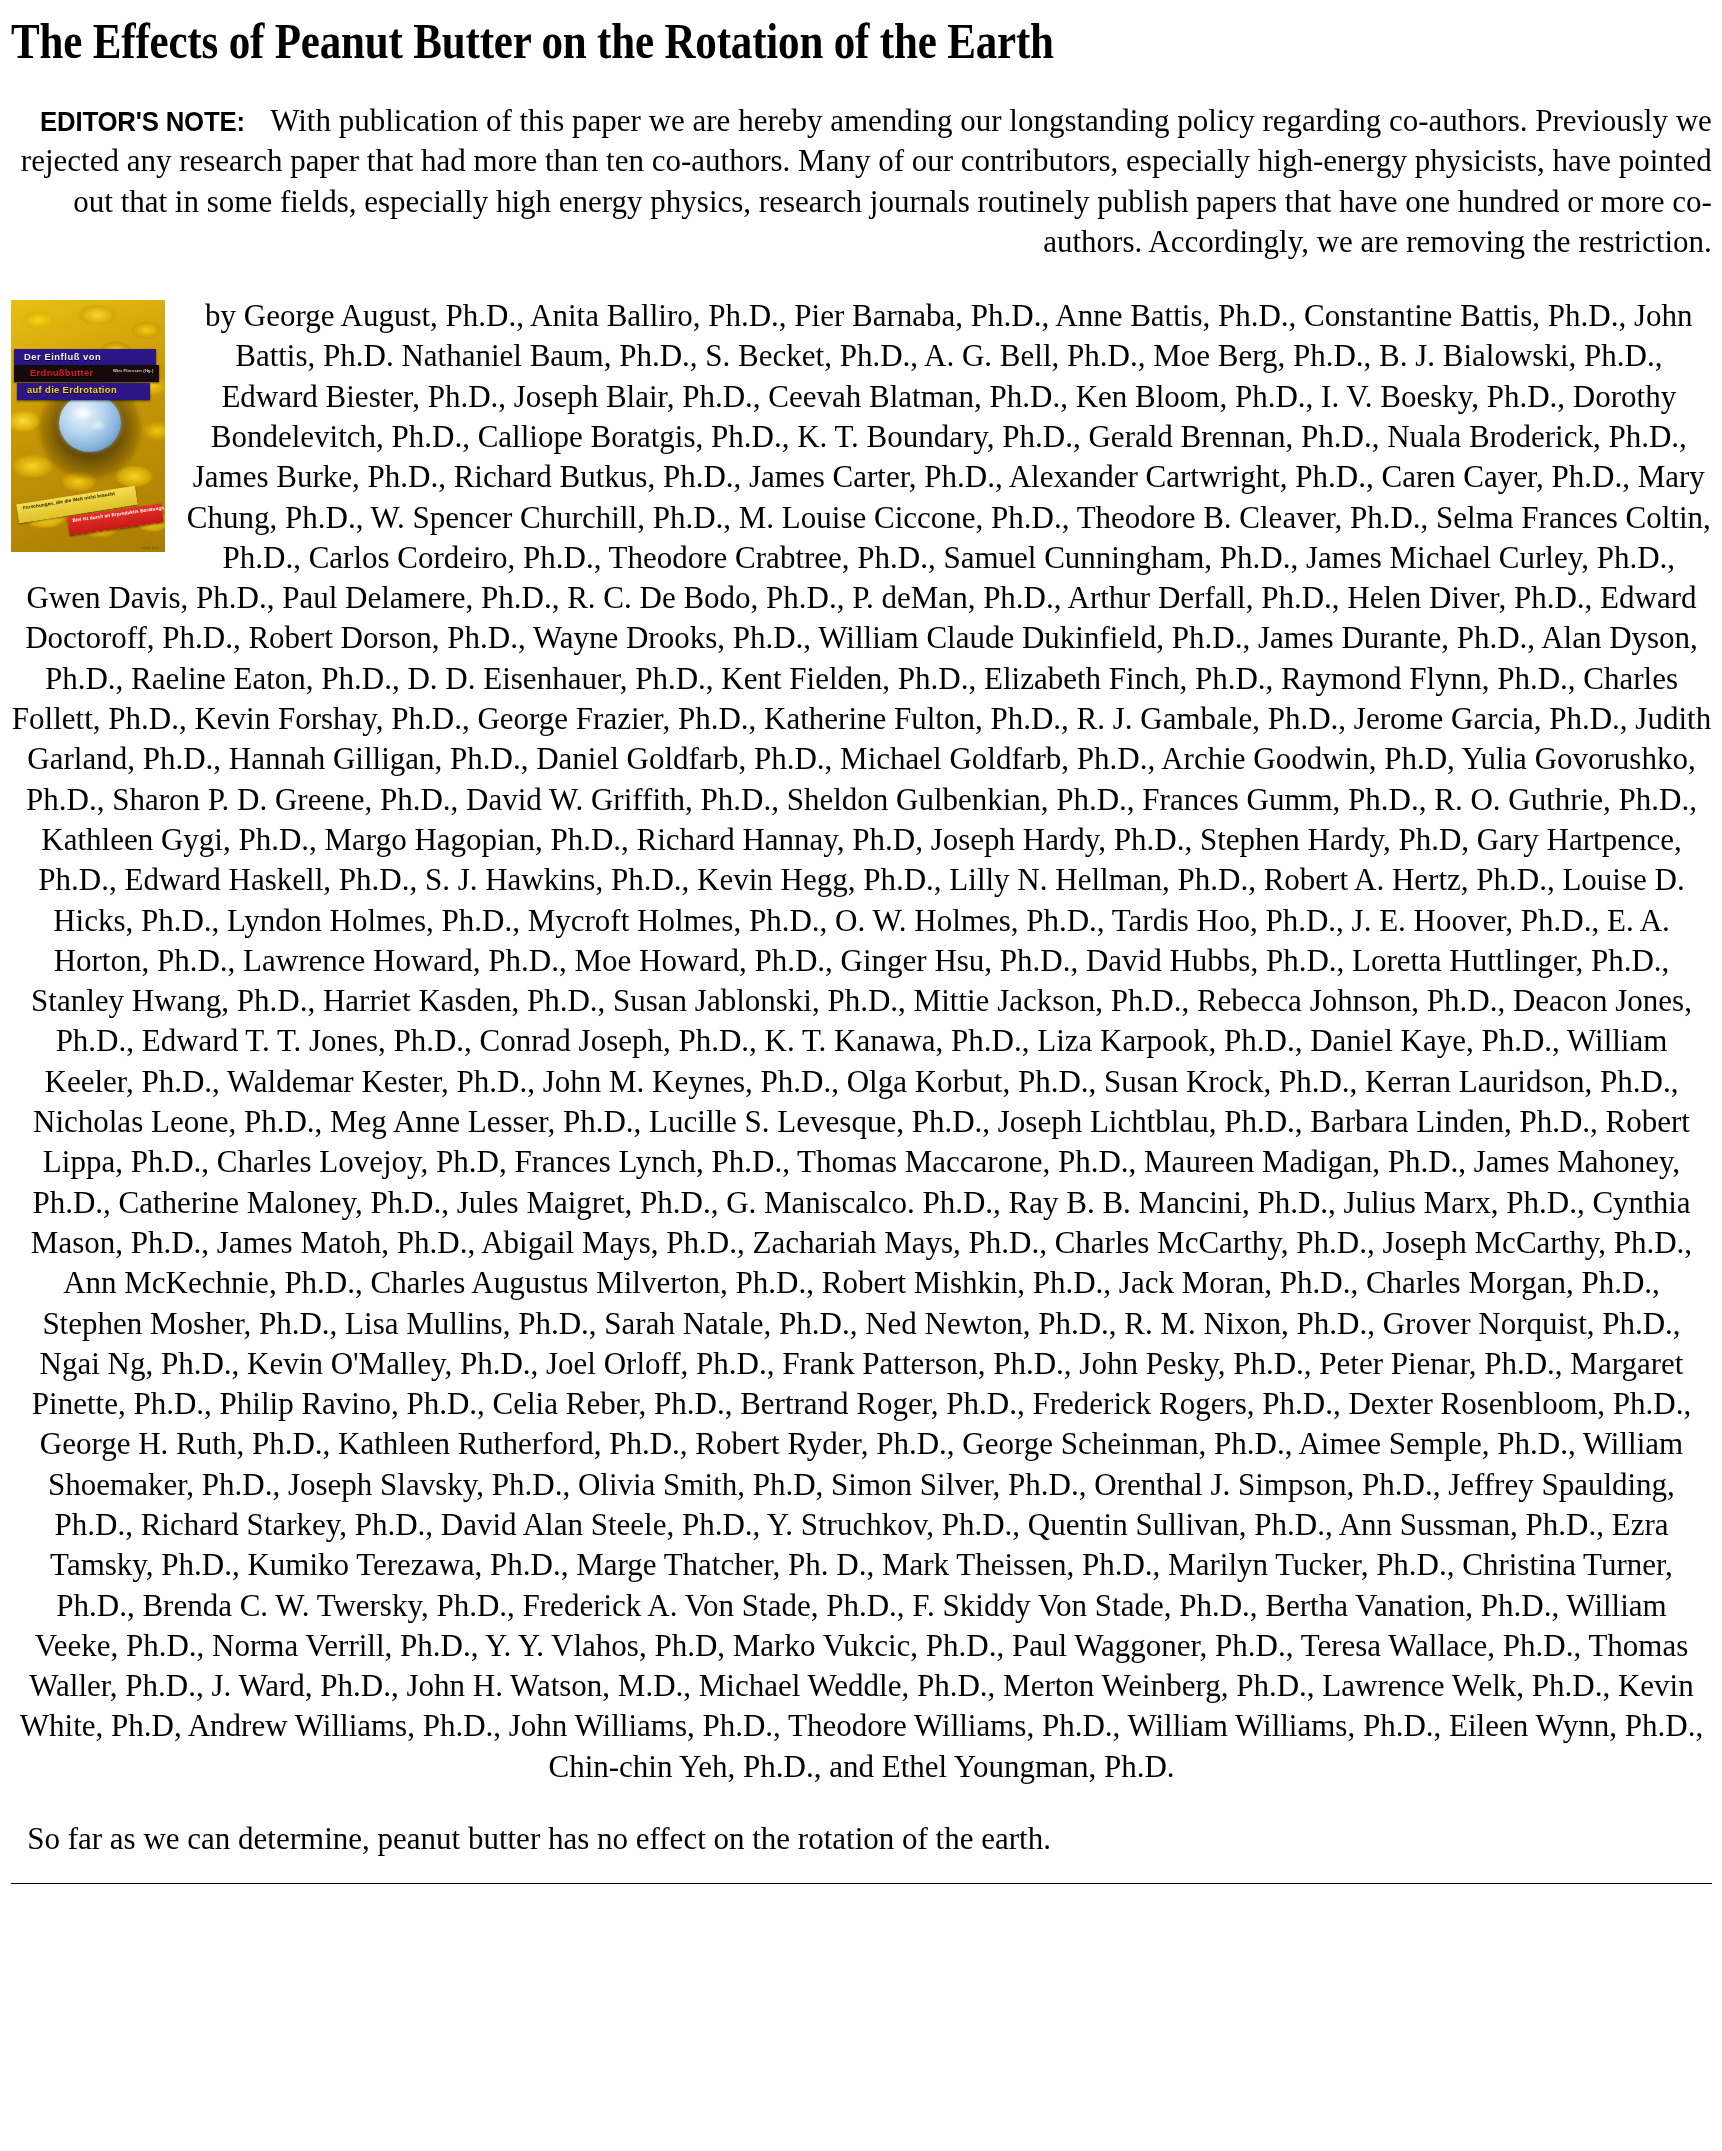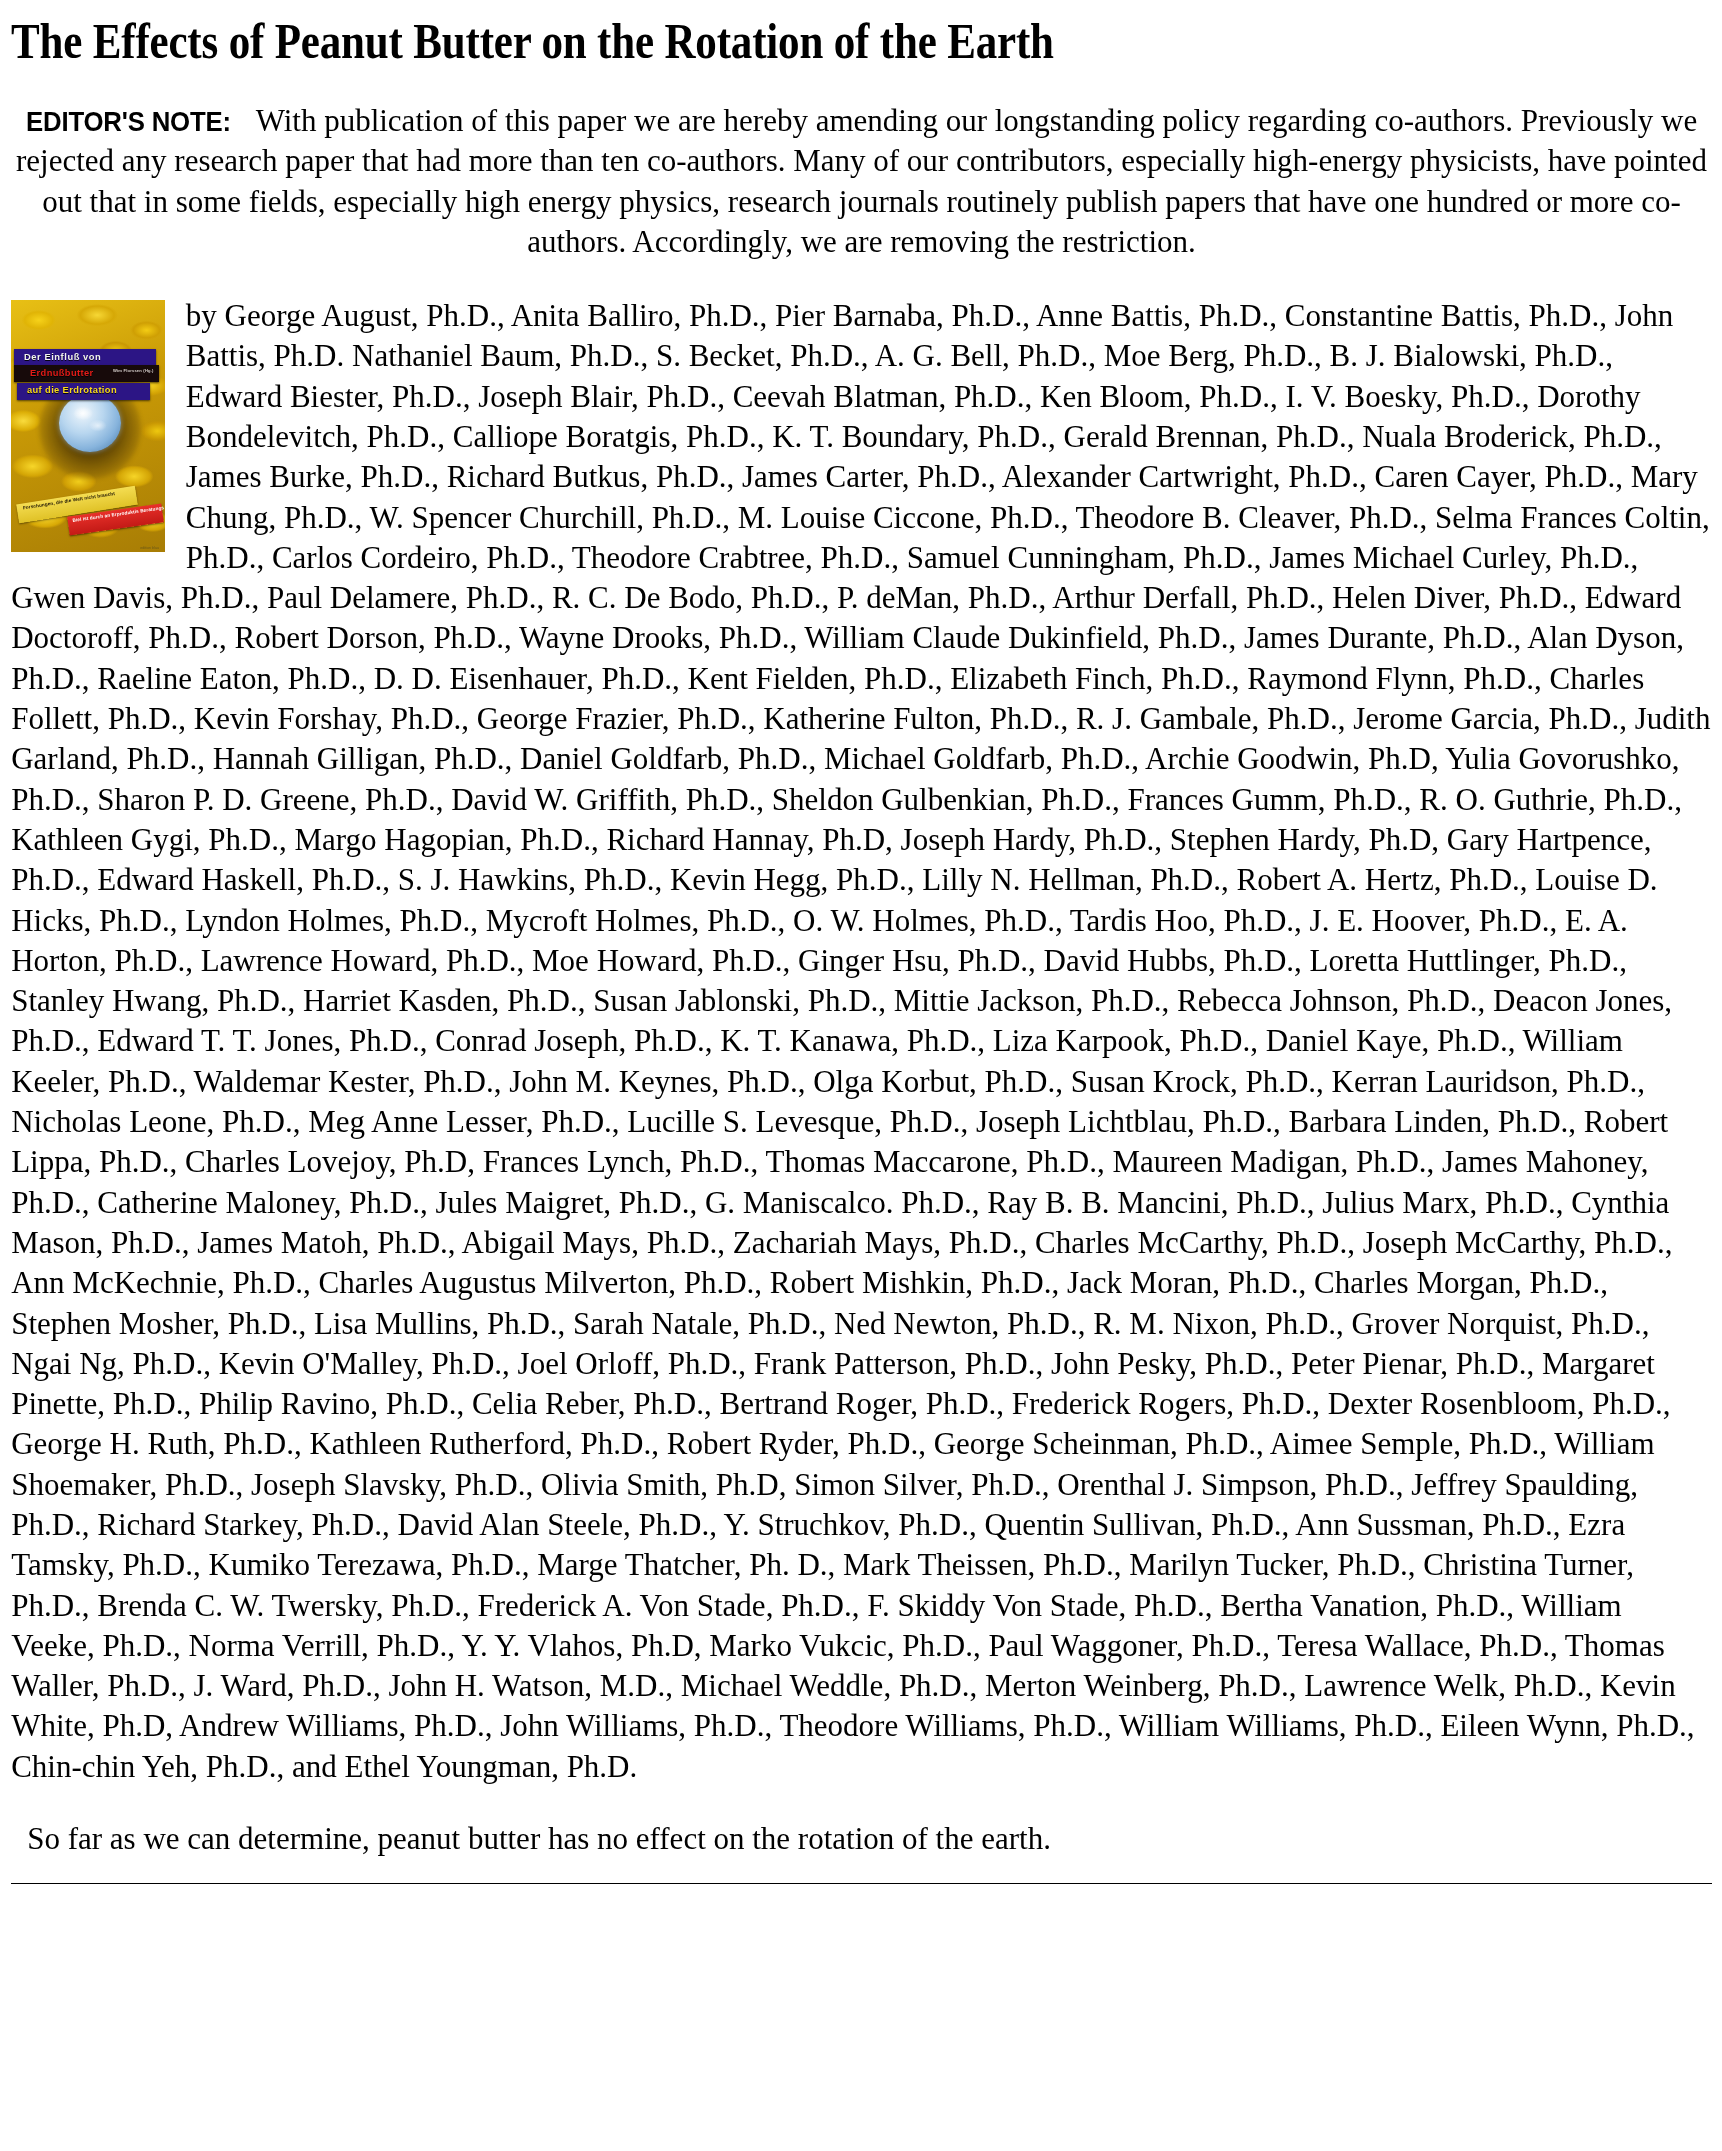--- a/index.html
+++ b/index.html
@@ -33,21 +33,21 @@
     transform: scaleX(0.86);
     transform-origin: left center;
     white-space: nowrap;
   }
 
   
   .editors-note {
     font-size: 31px;
     line-height: 1.30;
     margin: 0 0 32px 0;
-    text-align: center;
+    text-align: right;
   }
   .editors-note-label {
     font-family: "Liberation Sans", "DejaVu Sans", sans-serif;
     font-weight: bold;
     font-size: 28px;
     letter-spacing: -0.2px;
     display: inline-block;
     transform: scaleX(0.92);
     transform-origin: left center;
   }
@@ -212,21 +212,21 @@
     font-family: "Liberation Sans", "DejaVu Sans", sans-serif;
     font-size: 3.7px;
     color: #6d5a18;
     white-space: nowrap;
   }
 
   
   .authors {
     font-size: 31px;
     line-height: 1.30;
-    text-align: left;
+    text-align: center;
     margin: 0;
     padding-top: 1.9px;
   }
 
   
   .conclusion {
     clear: both;
     font-size: 31px;
     line-height: 1.30;
     margin: 32px 0 0 16px;

